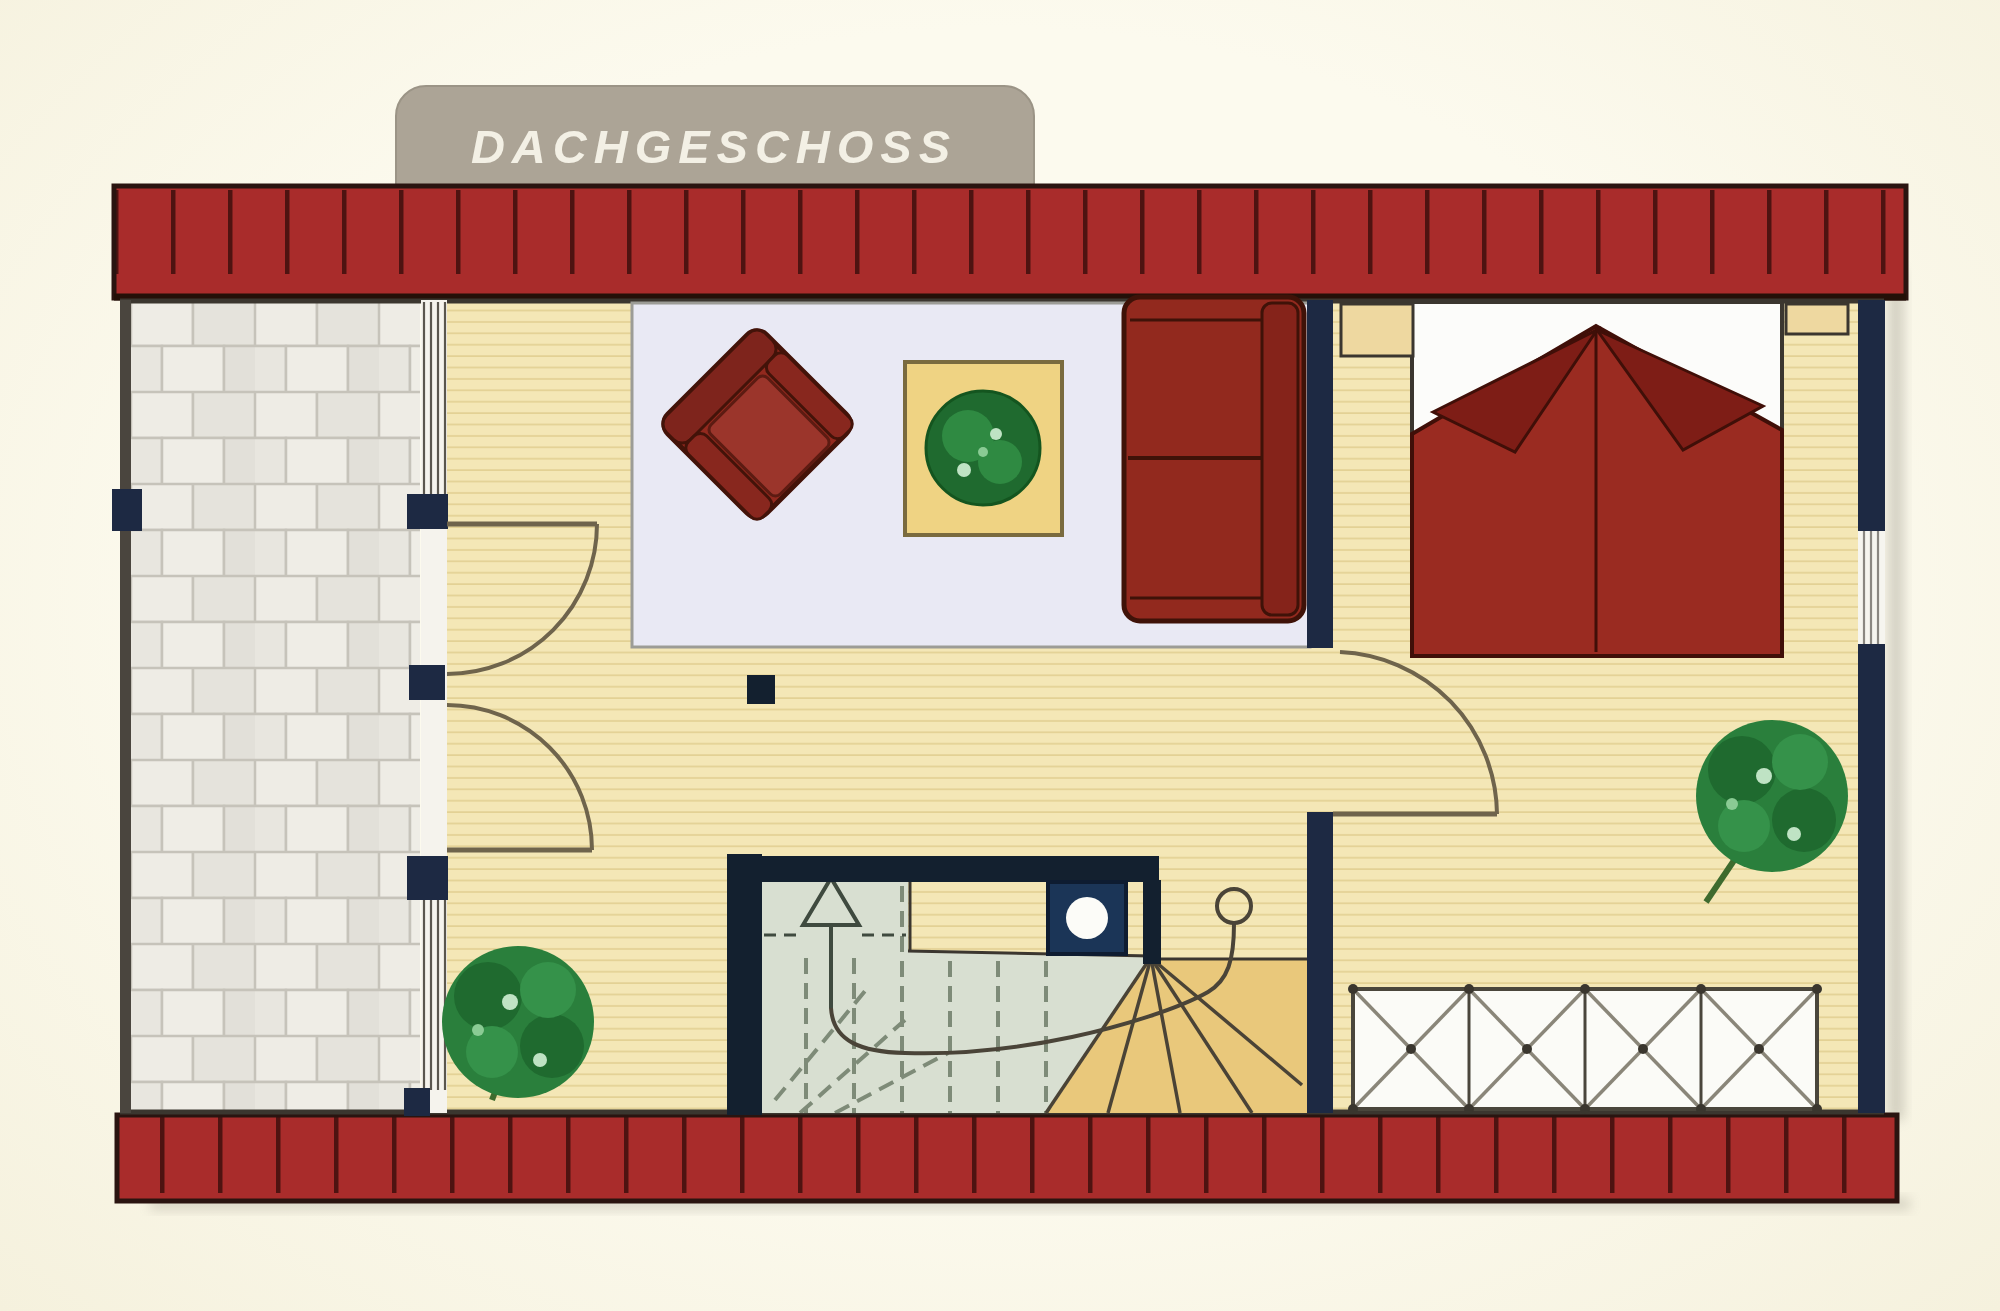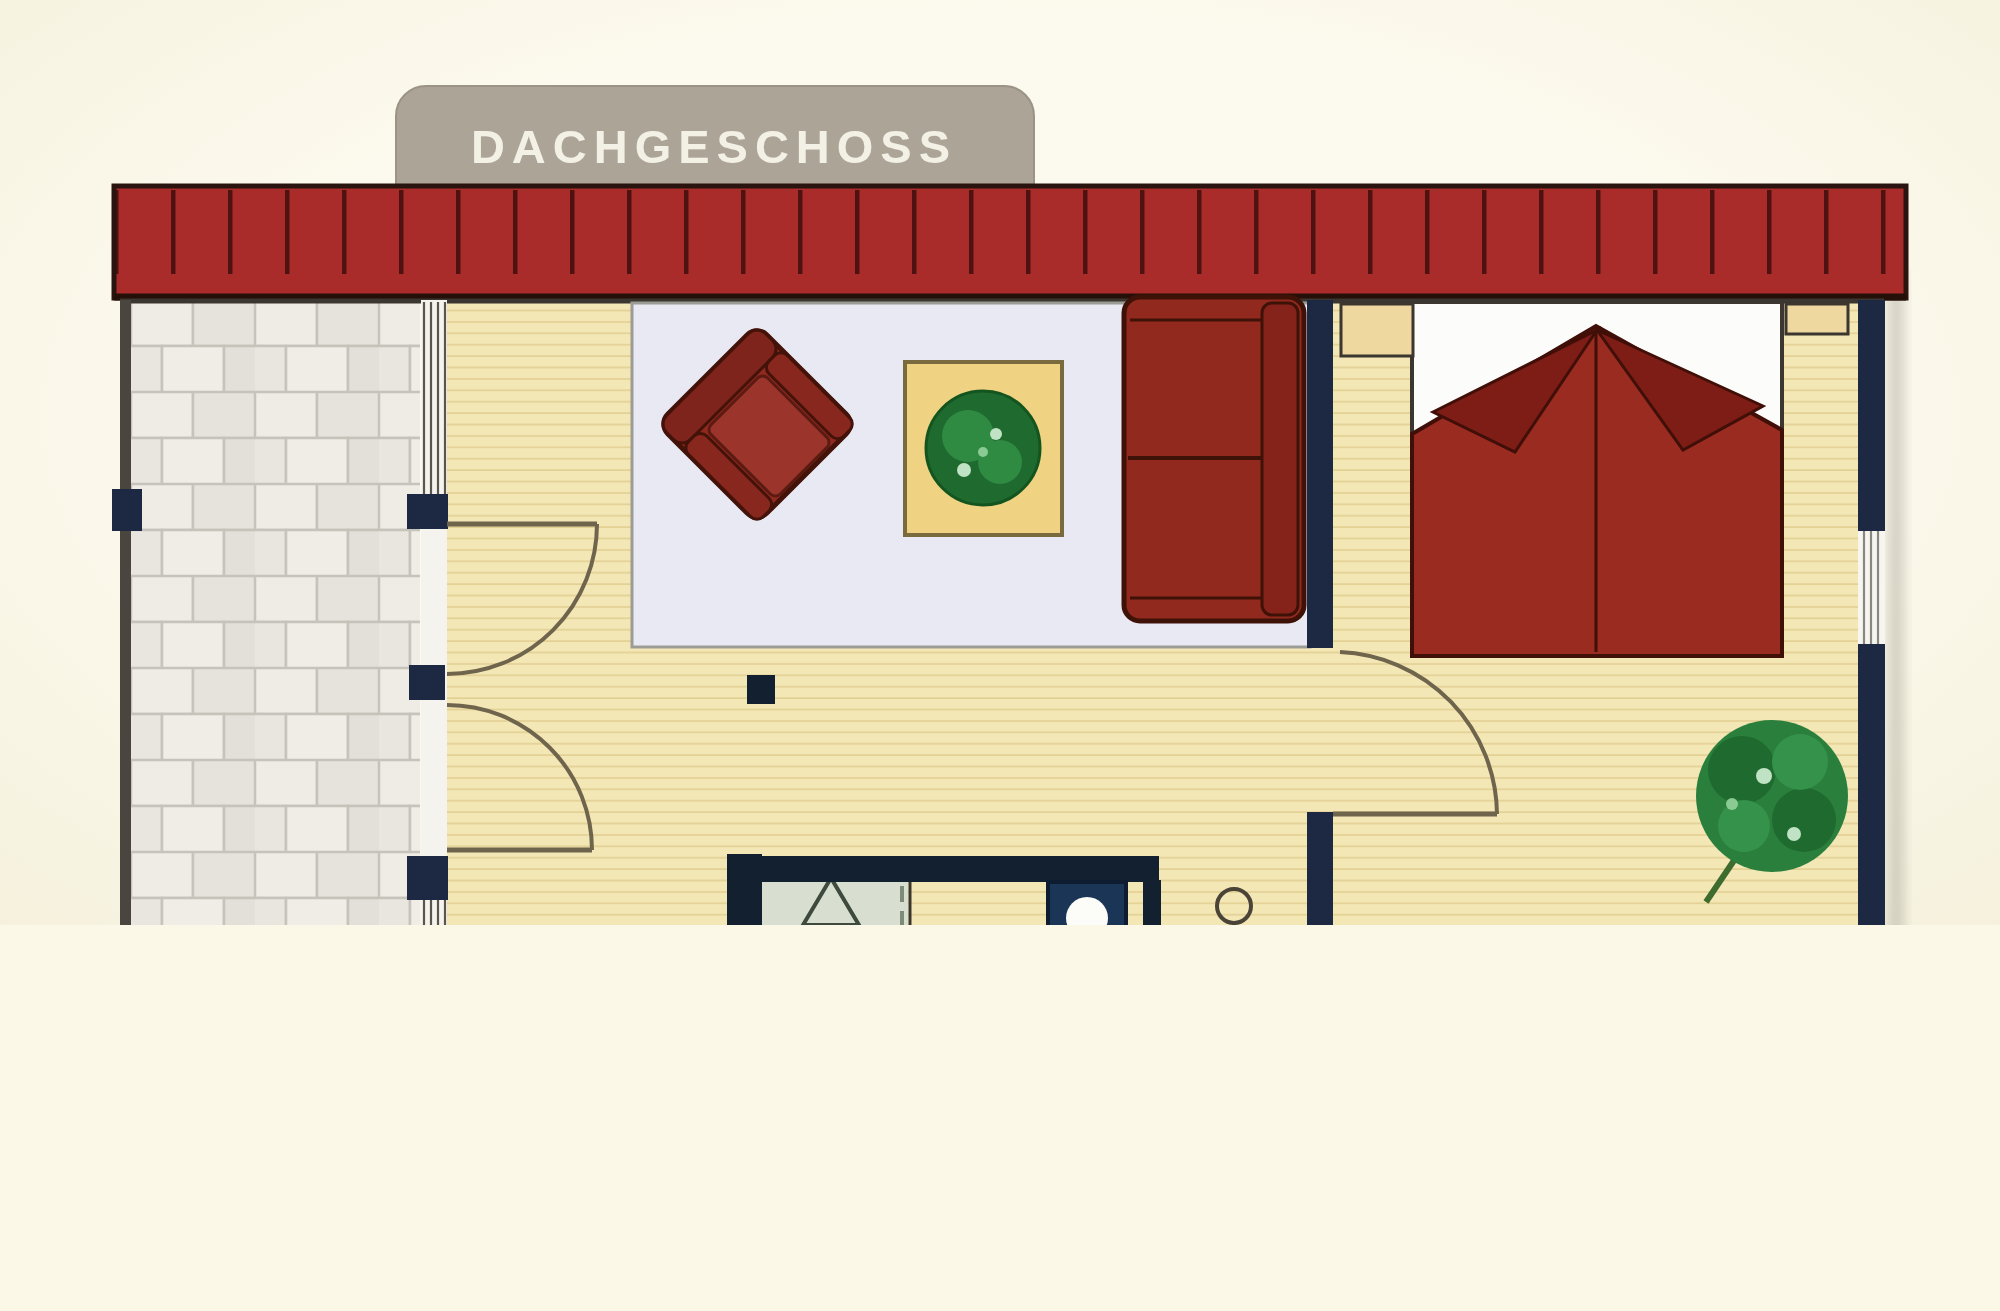--- a/index.html
+++ b/index.html
@@ -1,21 +1,22 @@
 <!DOCTYPE html>
 <html><head>
 <meta charset="utf-8">
 <style>
   html,body{margin:0;padding:0;background:#FBF8E8;}
   #stage{
     position:relative;
-    width:2000px;height:925px;
+    width:2000px;height:1311px;
     background:radial-gradient(ellipse at 50% 45%, #FCFAEE 55%, #F5F1DD 100%);
     font-family:"Liberation Sans", sans-serif;
     overflow:hidden;
+    font-style:italic;
   }
   svg{display:block}
   .banner-text{
     font-family:"Liberation Sans", sans-serif;
     font-weight:bold;
     font-size:47px;
     letter-spacing:7px;
   }
 </style>
 </head>

